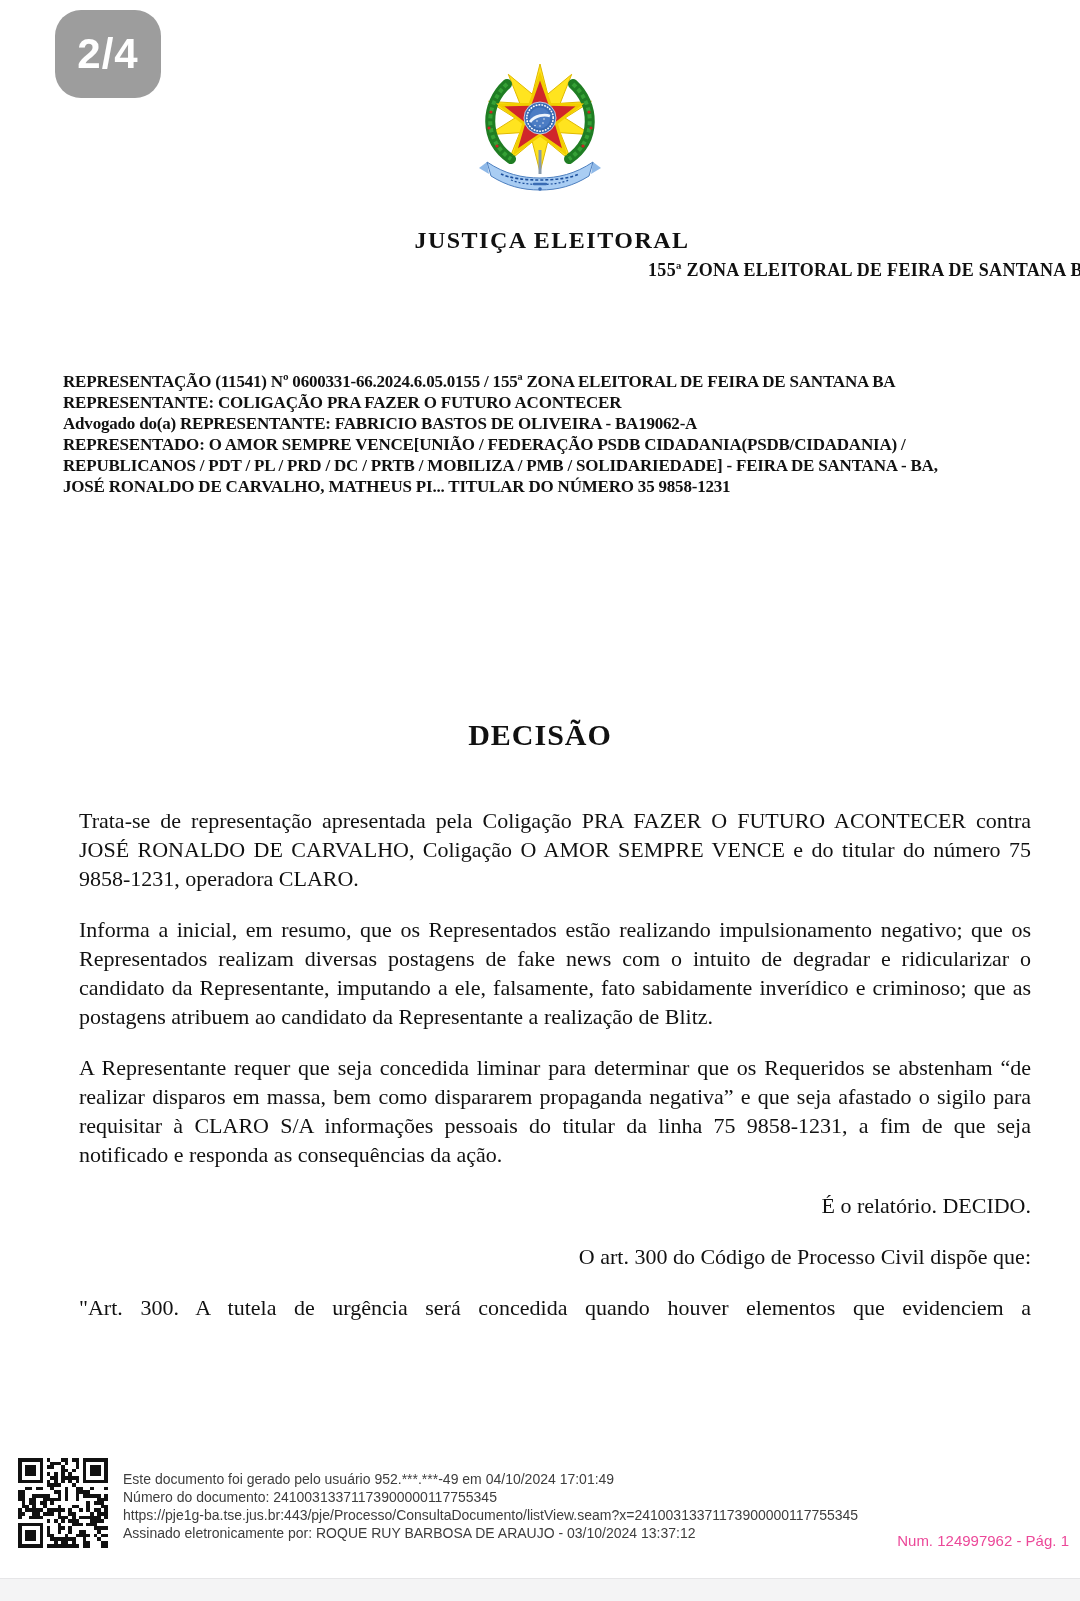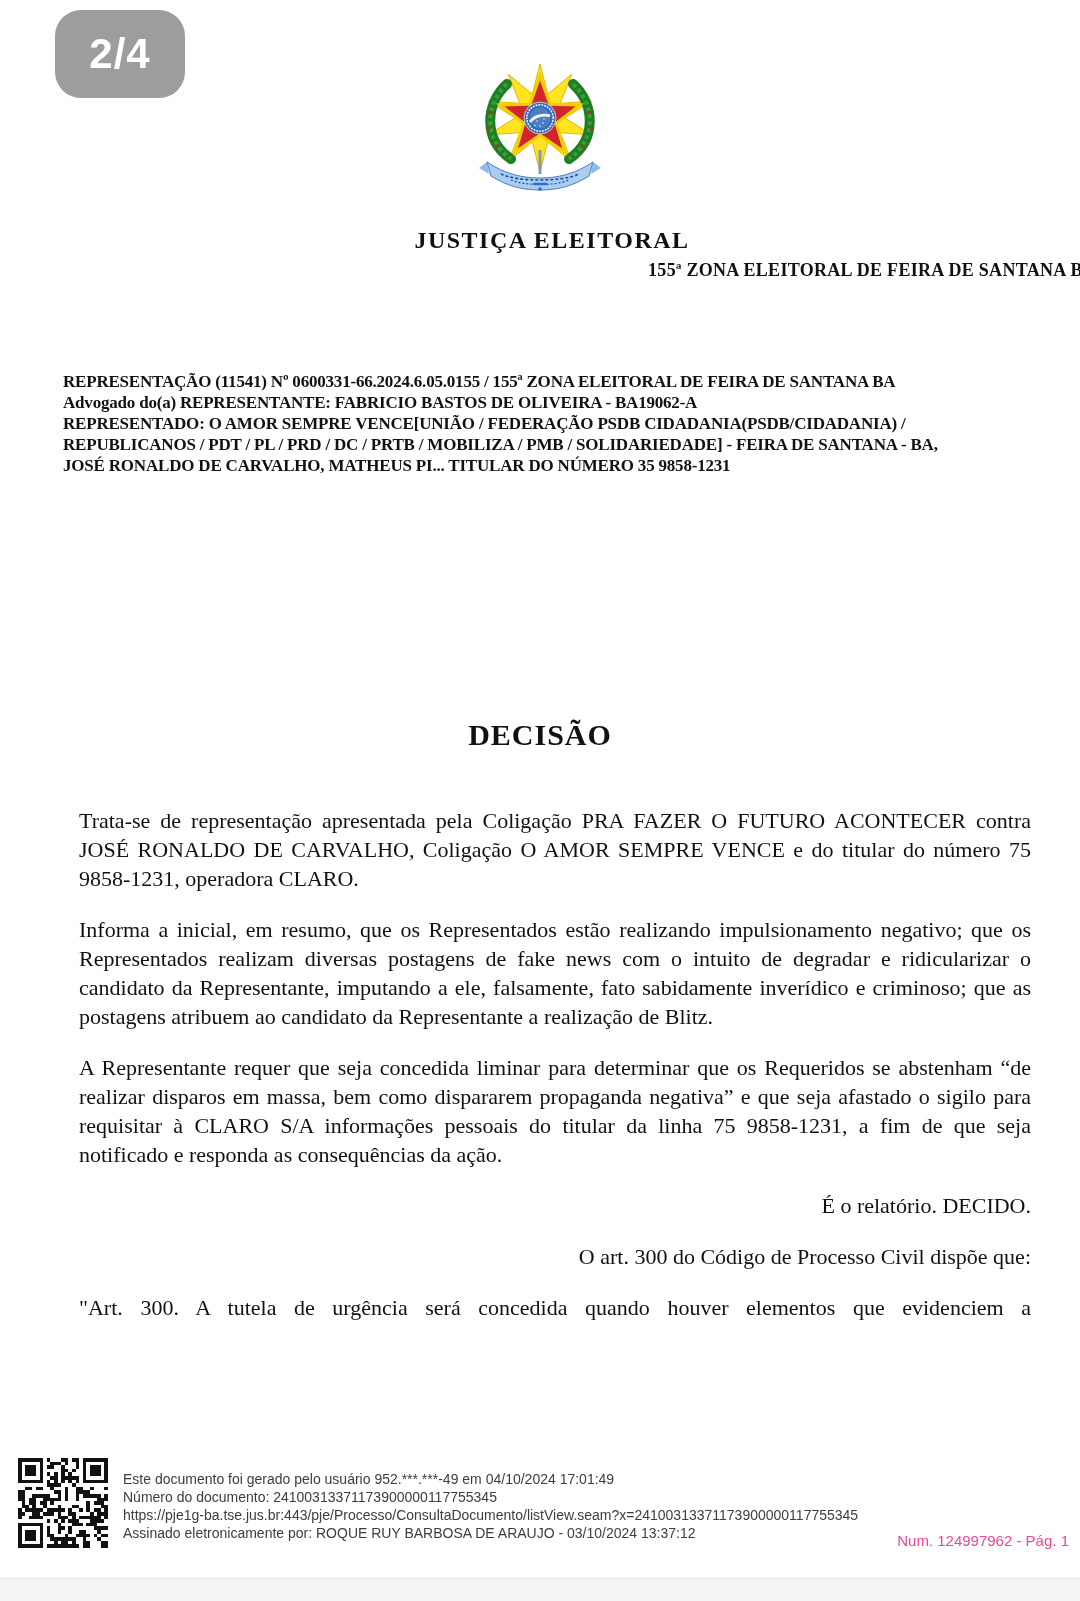--- a/index.html
+++ b/index.html
@@ -9,21 +9,21 @@
     width: 1080px;
     height: 1601px;
     background: #ffffff;
     overflow: hidden;
     font-family: "Liberation Serif", serif;
     color: #111;
   }
   .badge {
     position: absolute;
     top: 10px; left: 55px;
-    width: 130px; height: 88px;
+    width: 106px; height: 88px;
     background: #9d9d9d;
     border-radius: 26px;
     display: flex; align-items: center; justify-content: center;
     font-family: "Liberation Sans", sans-serif;
     font-weight: bold; font-size: 42px; color: #ffffff;
     letter-spacing: 1px;
   }
   .emblem {
     position: absolute;
     top: 62px; left: 50%;
@@ -128,20 +128,21 @@
       <line x1="57" y1="122" x2="69" y2="122" stroke="#3a6cb4" stroke-width="2.4" stroke-linecap="round"></line>
       <circle cx="63" cy="127" r="1.8" fill="#3a6cb4"></circle>
     </svg>
   </div>
 
   <div class="title1">JUSTIÇA ELEITORAL</div>
   <div class="title2">155ª ZONA ELEITORAL DE FEIRA DE SANTANA BA</div>
 
   <div class="case-block">
     <div>REPRESENTAÇÃO (11541) Nº 0600331-66.2024.6.05.0155 / 155ª ZONA ELEITORAL DE FEIRA DE SANTANA BA</div>
+    <div>REPRESENTANTE: COLIGAÇÃO PRA FAZER O FUTURO ACONTECER</div>
     <div>Advogado do(a) REPRESENTANTE: FABRICIO BASTOS DE OLIVEIRA - BA19062-A</div>
     <div>REPRESENTADO: O AMOR SEMPRE VENCE[UNIÃO / FEDERAÇÃO PSDB CIDADANIA(PSDB/CIDADANIA) /</div>
     <div>REPUBLICANOS / PDT / PL / PRD / DC / PRTB / MOBILIZA / PMB / SOLIDARIEDADE] - FEIRA DE SANTANA - BA,</div>
     <div>JOSÉ RONALDO DE CARVALHO, MATHEUS PI... TITULAR DO NÚMERO 35 9858-1231</div>
   </div>
 
   <div class="decisao">DECISÃO</div>
 
   <div class="body-text">
     <p>Trata-se de representação apresentada pela Coligação PRA FAZER O FUTURO ACONTECER contra JOSÉ RONALDO DE CARVALHO, Coligação O AMOR SEMPRE VENCE e do titular do número 75 9858-1231, operadora CLARO.</p>

